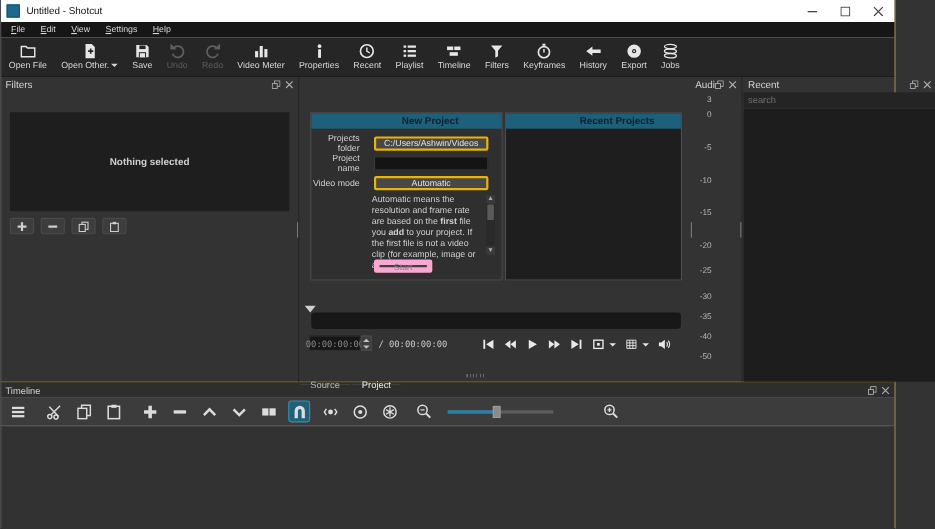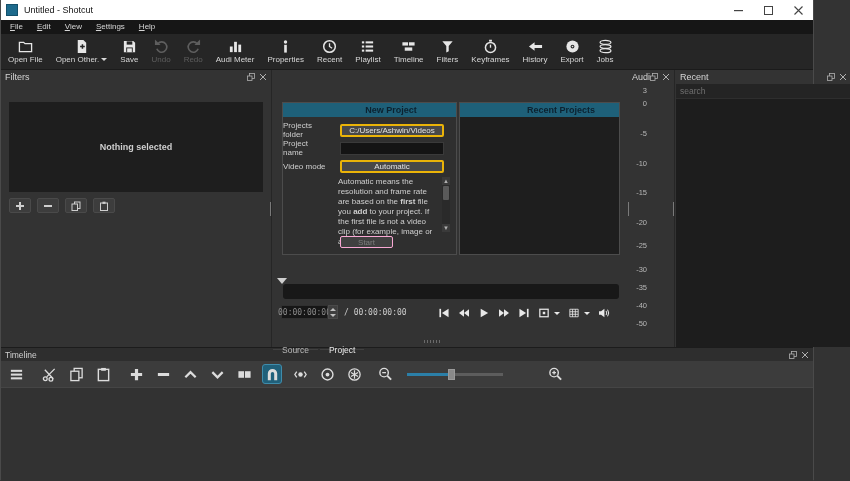--- a/index.html
+++ b/index.html
@@ -49,32 +49,32 @@
             display:flex; align-items:center; justify-content:center; color:#cfcfcf; }
   .fa-btn svg { width:10px; height:10px; }
 
   .center-col { position:absolute; left:272px; top:0; width:355px; height:277px; }
   .proj-panel { position:absolute; border:1px solid #4c4c4c; }
   .proj-hdr { height:14px; background:#1e6079; display:flex; align-items:center; justify-content:center;padding-left:43px; }
   .proj-hdr span { font-size:9px; font-weight:bold; color:#0c2230; }
   .np { left:9px; top:32px; width:175px; height:153px; background:#2f2f2f; }
   .rp { left:186px; top:32px; width:161px; height:153px; background:#1e1e1e; }
   .np-row { position:absolute; left:0; width:100%; height:14px; display:flex; align-items:center; }
-  .np-lbl { width:57px; font-size:8px; color:#cfcfcf; padding-right:13px; }
+  .np-lbl { width:57px; text-align:right; font-size:8px; color:#cfcfcf; padding-right:13px; }
   .np-btn { width:104px; height:13px; background:#484848; border:2px solid #eab308; border-radius:2px;
             font-size:8px; color:#e2e2e2; display:flex; align-items:center; justify-content:center; overflow:hidden; white-space:nowrap; }
   .np-input { width:104px; height:13px; background:#141414; border:1px solid #3a3a3a; color:#ddd; font-size:8px; padding:0 2px; }
   .np-desc { position:absolute; left:55px; top:74px; width:112px; height:55px; display:flex; }
   .np-desc-text { flex:1; font-size:8px; line-height:10px; color:#cfcfcf; padding-right:2px; }
   .np-scroll { width:8px; background:#2a2a2a; display:flex; flex-direction:column; align-items:center; }
   .np-scroll .sc-arrow { width:8px; height:8px; display:flex; align-items:center; justify-content:center; background:#3a3a3a; color:#b0b0b0; font-size:6px; line-height:6px; }
   .np-scroll .sc-thumb { width:6px; height:14px; background:#5a5a5a; margin:1px 0; border-radius:1px; }
   .np-scroll .sc-track { flex:1; }
   .start-btn { position:absolute; left:57px; top:133px; width:53px; height:12px; background:#404040;
-               border:1px solid #f9a8d4; border-radius:2px; font-size:8px; color:#7d7d7d;
+               border:5px solid #f9a8d4; border-radius:2px; font-size:8px; color:#7d7d7d;
                display:flex; align-items:center; justify-content:center; }
 
   .playhead { position:absolute; left:4px; top:208px; width:0; height:0;
               border-left:5px solid transparent; border-right:5px solid transparent; border-top:6px solid #cfcfcf; }
   .seekbar { position:absolute; left:10px; top:214px; width:336px; height:15px; background:#181818; border-radius:3px; }
 
   .transport { position:absolute; left:0; top:234px; width:100%; height:18px; }
   .timecode { position:absolute; left:8px; top:1px; width:47px; height:14px; background:#161616;
               border:1px solid #303030; color:#8a8a8a; font-family:"DejaVu Sans Mono",monospace;
               font-size:8px; display:flex; align-items:center; justify-content:center; }
@@ -198,21 +198,21 @@
           </g>
         </svg>
       <span class="tb-lb">Redo</span>
     </div>
     <div class="tb-btn">
       <svg class="tb-ic" viewBox="0 0 16 16">
           <rect x="2" y="8" width="3" height="6" fill="currentColor"></rect>
           <rect x="6.5" y="3" width="3" height="11" fill="currentColor"></rect>
           <rect x="11" y="6" width="3" height="8" fill="currentColor"></rect>
         </svg>
-      <span class="tb-lb">Audi Meter</span>
+      <span class="tb-lb">Video Meter</span>
     </div>
     <div class="tb-btn">
       <svg class="tb-ic" viewBox="0 0 16 16">
           <circle cx="8" cy="3.2" r="1.8" fill="currentColor"></circle>
           <rect x="6.6" y="6.2" width="2.8" height="8.3" fill="currentColor"></rect>
         </svg>
       <span class="tb-lb">Properties</span>
     </div>
     <div class="tb-btn">
       <svg class="tb-ic" viewBox="0 0 16 16">

